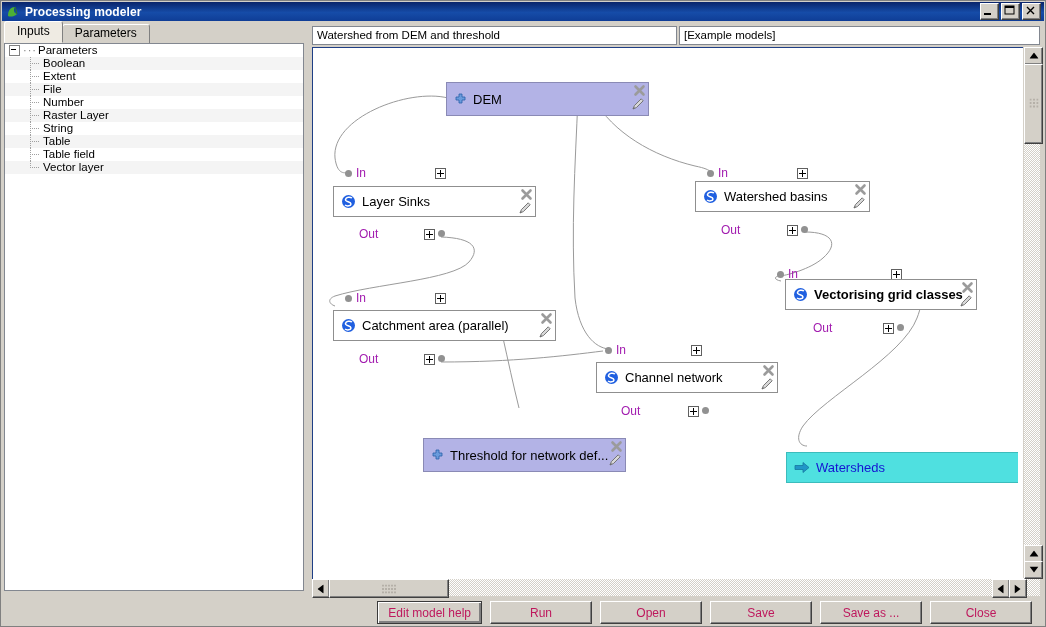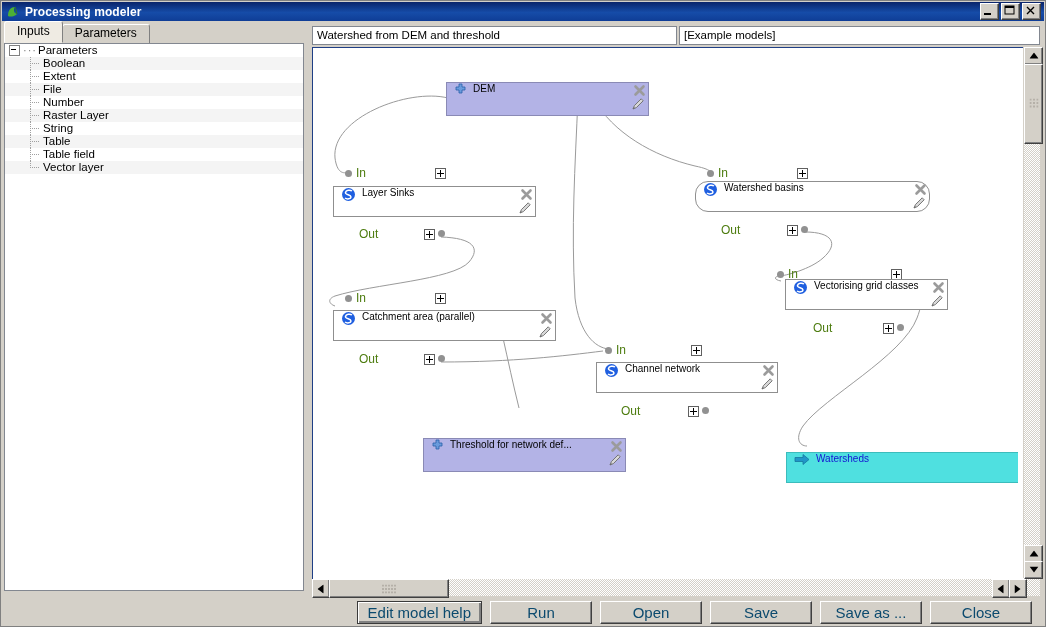--- a/index.html
+++ b/index.html
@@ -147,22 +147,22 @@
     border-top:1px solid #ffffff;border-left:1px solid #ffffff;
     border-right:1px solid #404040;border-bottom:1px solid #404040;
     box-shadow:inset -1px -1px 0 #808080;
     position:absolute;cursor:pointer;
   }
   .grip{position:absolute;left:50%;top:50%;transform:translate(-50%,-50%);}
 
   
   .node{
     position:absolute;box-sizing:border-box;
-    font-size:10px;color:#000;
-    display:flex;align-items:flex-start;
+    font-size:13px;color:#000;
+    display:flex;align-items:center;
   }
   .node .nlabel{margin-left:6px;white-space:nowrap;}
   .node-alg{
     background:#ffffff;border:1px solid #8f8f8f;height:31px;
   }
   .node-param{
     background:#b3b3e6;border:1px solid #8a8ab5;height:34px;
   }
   .node-out{
     background:#4fe0e0;border:1px solid #3cbcbc;height:31px;
@@ -170,21 +170,21 @@
   .node-out .nlabel{color:#1414d2;}
   .nicon{margin-left:7px;display:flex;align-items:center;flex:0 0 auto;}
   .nbtns{
     position:absolute;right:2px;top:1px;width:20px;height:28px;
   }
   .nbtn{position:absolute;cursor:pointer;}
   .nbtn.close{right:0px;top:0px;}
   .nbtn.edit{right:0px;top:12px;}
 
   .port{
-    position:absolute;font-size:12px;color:#4d7c0f;white-space:nowrap;
+    position:absolute;font-size:12px;color:#a21caf;white-space:nowrap;
     display:flex;align-items:center;
   }
   .port .dot{
     width:7px;height:7px;border-radius:50%;background:#919191;
     margin-right:4px;flex:0 0 auto;
   }
   .plusbox{
     position:absolute;width:11px;height:11px;border:1px solid #606060;
     background:#ffffff;box-sizing:border-box;cursor:pointer;
   }
@@ -192,21 +192,21 @@
   .plusbox:after{content:"";position:absolute;left:4px;top:1px;width:1px;height:7px;background:#000;}
 
   
   .btnbar{
     position:absolute;left:0;top:597px;width:1044px;height:29px;
     display:flex;align-items:center;justify-content:flex-end;
     padding-right:13px;box-sizing:border-box;gap:8px;
   }
   .btn{
     height:21px;min-width:80px;padding:0 10px;
-    background:#d4d0c8;font-size:15px;color:#0c4a6e;
+    background:#d4d0c8;font-size:12px;color:#be185d;
     border-top:1px solid #ffffff;border-left:1px solid #ffffff;
     border-right:1px solid #404040;border-bottom:1px solid #404040;
     box-shadow:inset -1px -1px 0 #808080;
     cursor:pointer;display:flex;align-items:center;justify-content:center;
     white-space:nowrap;
   }
   .btn.default{
     border:1px solid #3a3a3a;box-shadow:inset 1px 1px 0 #ffffff, inset -2px -2px 0 #808080;
   }
 </style>
@@ -422,21 +422,21 @@
       <div class="plusbox" style="left:111px;top:306px;"></div>
       <div class="port" style="left:125px;top:307px;">
         <span class="dot"></span>
       </div>
 
       <div class="port" style="left:394px;top:118px;">
         <span class="dot"></span>
         <span>In</span>
       </div>
       <div class="plusbox" style="left:484px;top:120px;"></div>
-      <div class="node node-alg" style="left:382px;top:133px;width:235px;border-radius:13px;">
+      <div class="node node-alg" style="left:382px;top:133px;width:175px;">
         <span class="nicon">
           <svg width="15" height="15" viewBox="0 0 15 15">
             <circle cx="7.5" cy="7.5" r="6.5" fill="#1f5fe0"></circle>
             <path d="M11 4 C9 2.5 5 3 4.5 5.5 C4 8 10 7.5 10 10 C10 12 6 12.5 4 11" stroke="#ffffff" stroke-width="1.5" fill="none"></path>
           </svg>
         </span>
         <span class="nlabel">Watershed basins</span>
         <span class="nbtns">
           <span class="nbtn close">
             <svg width="13" height="13" viewBox="0 0 13 13">
@@ -457,21 +457,21 @@
       <div class="plusbox" style="left:474px;top:177px;"></div>
       <div class="port" style="left:488px;top:178px;">
         <span class="dot"></span>
       </div>
 
       <div class="port" style="left:464px;top:219px;">
         <span class="dot"></span>
         <span>In</span>
       </div>
       <div class="plusbox" style="left:578px;top:221px;"></div>
-      <div class="node node-alg" style="left:472px;top:231px;width:163px;">
+      <div class="node node-alg" style="left:472px;top:231px;width:192px;font-weight:bold;">
         <span class="nicon">
           <svg width="15" height="15" viewBox="0 0 15 15">
             <circle cx="7.5" cy="7.5" r="6.5" fill="#1f5fe0"></circle>
             <path d="M11 4 C9 2.5 5 3 4.5 5.5 C4 8 10 7.5 10 10 C10 12 6 12.5 4 11" stroke="#ffffff" stroke-width="1.5" fill="none"></path>
           </svg>
         </span>
         <span class="nlabel">Vectorising grid classes</span>
         <span class="nbtns">
           <span class="nbtn close">
             <svg width="13" height="13" viewBox="0 0 13 13">

